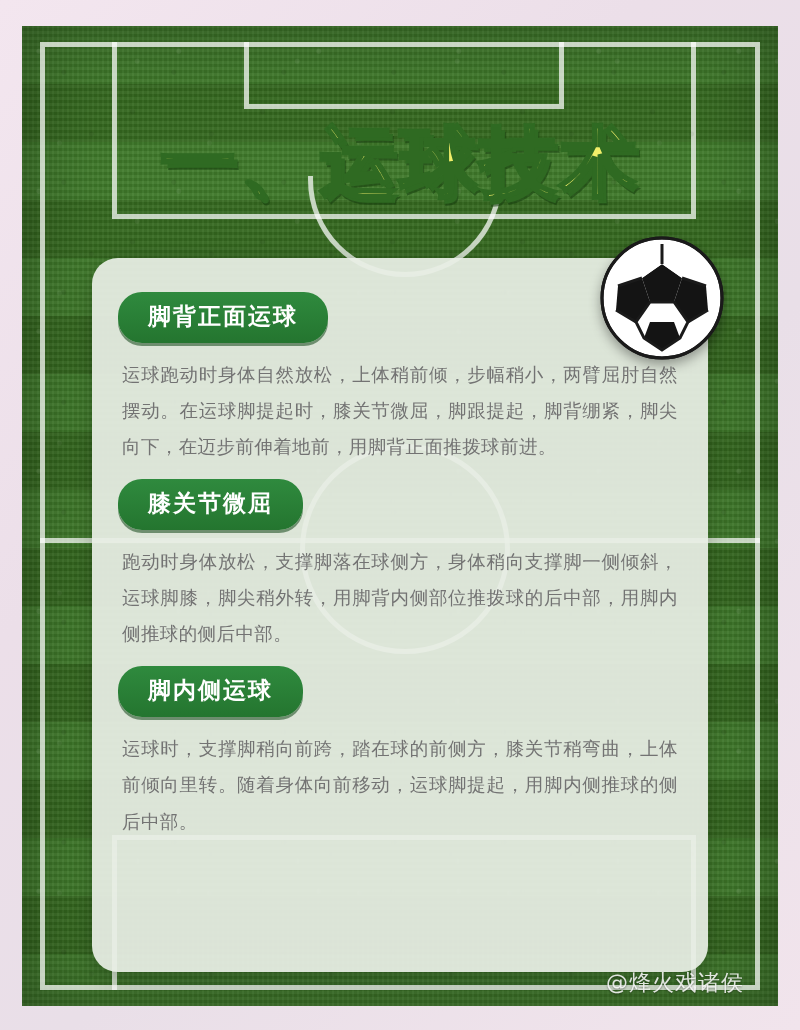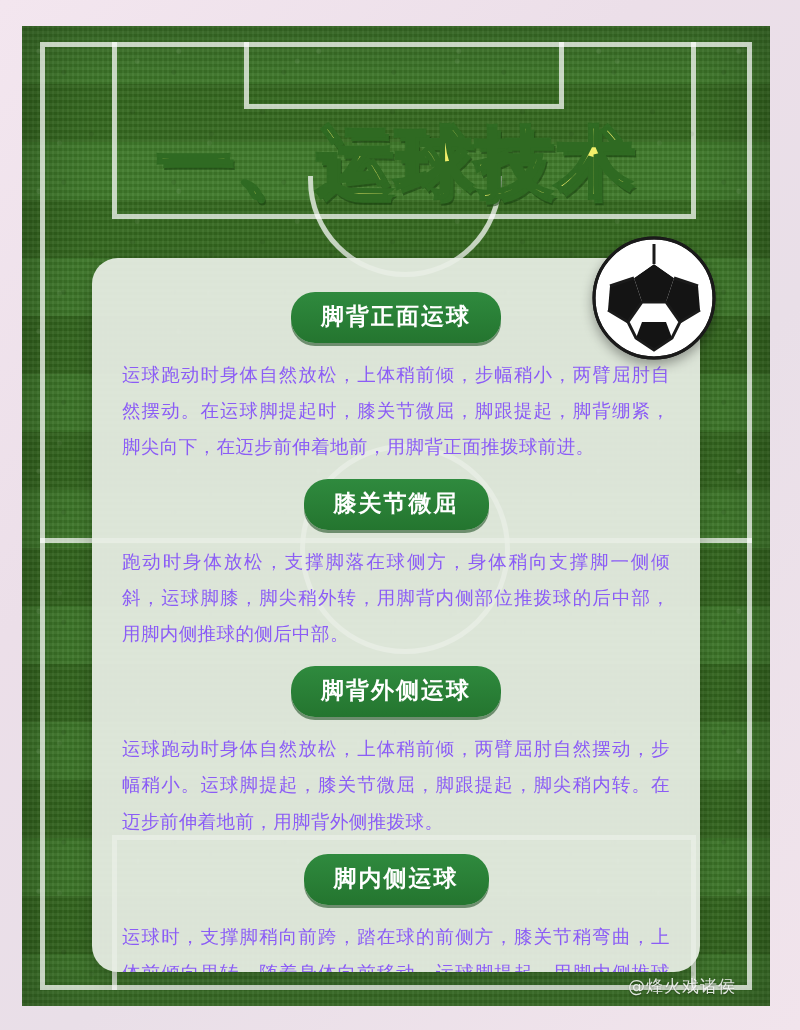--- a/index.html
+++ b/index.html
@@ -15,21 +15,21 @@
   }
 
   
   .poster {
     position: relative;
     width: 800px;
     height: 1030px;
     box-sizing: border-box;
     background:
       linear-gradient(135deg, #f3e6ef 0%, #ecdfe9 35%, #e9dfe8 60%, #f1e4ec 100%);
-    padding: 26px 30px 24px 22px;
+    padding: 26px 22px 24px 22px;
   }
 
   
   .field {
     position: relative;
     width: 100%;
     height: 100%;
     box-sizing: border-box;
     overflow: hidden;
     background:
@@ -156,50 +156,50 @@
     box-shadow: 0 6px 22px rgba(0,0,0,0.22);
     padding: 34px 26px 20px 26px;
     box-sizing: border-box;
     z-index: 6;
     overflow: hidden;
   }
 
   .section { margin-bottom: 14px; }
   .section:last-child { margin-bottom: 0; }
 
-  .pill-row { text-align: center; }
+  .pill-row { }
   .pill {
     display: inline-block;
     background: linear-gradient(180deg, #2f8a3e 0%, #24752f 100%);
     color: #ffffff;
     font-size: 23px;
     font-weight: 700;
     letter-spacing: 2px;
     padding: 9px 30px 11px 30px;
     border-radius: 24px;
     box-shadow: 0 3px 0 rgba(18,70,24,0.55);
     font-family: "DejaVu Sans", "Liberation Sans", sans-serif;
   }
 
   .body-text {
     margin: 14px 4px 0 4px;
     font-size: 18.5px;
     line-height: 1.95;
-    color: #8b5cf6;
+    color: #737373;
     text-align: justify;
     font-family: "DejaVu Sans", "Liberation Sans", sans-serif;
     letter-spacing: 0.4px;
   }
 
   
   .watermark {
     position: absolute;
     right: 34px;
     bottom: 8px;
-    font-size: 17px;
+    font-size: 22px;
     color: rgba(255,255,255,0.85);
     letter-spacing: 1px;
     z-index: 9;
     font-family: "DejaVu Sans", "Liberation Sans", sans-serif;
     text-shadow: 0 1px 2px rgba(0,0,0,0.4);
   }
 </style>
 </head>
 <body>
 
@@ -241,26 +241,20 @@
         <p class="body-text">运球跑动时身体自然放松，上体稍前倾，步幅稍小，两臂屈肘自然摆动。在运球脚提起时，膝关节微屈，脚跟提起，脚背绷紧，脚尖向下，在迈步前伸着地前，用脚背正面推拨球前进。</p>
       </div>
 
       <div class="section">
         <div class="pill-row">
           <span class="pill">膝关节微屈</span>
         </div>
         <p class="body-text">跑动时身体放松，支撑脚落在球侧方，身体稍向支撑脚一侧倾斜，运球脚膝，脚尖稍外转，用脚背内侧部位推拨球的后中部，用脚内侧推球的侧后中部。</p>
       </div>
 
-      <div class="section">
-        <div class="pill-row">
-          <span class="pill">脚背外侧运球</span>
-        </div>
-        <p class="body-text">运球跑动时身体自然放松，上体稍前倾，两臂屈肘自然摆动，步幅稍小。运球脚提起，膝关节微屈，脚跟提起，脚尖稍内转。在迈步前伸着地前，用脚背外侧推拨球。</p>
-      </div>
 
       <div class="section">
         <div class="pill-row">
           <span class="pill">脚内侧运球</span>
         </div>
         <p class="body-text">运球时，支撑脚稍向前跨，踏在球的前侧方，膝关节稍弯曲，上体前倾向里转。随着身体向前移动，运球脚提起，用脚内侧推球的侧后中部。</p>
       </div>
 
     </div>
 

